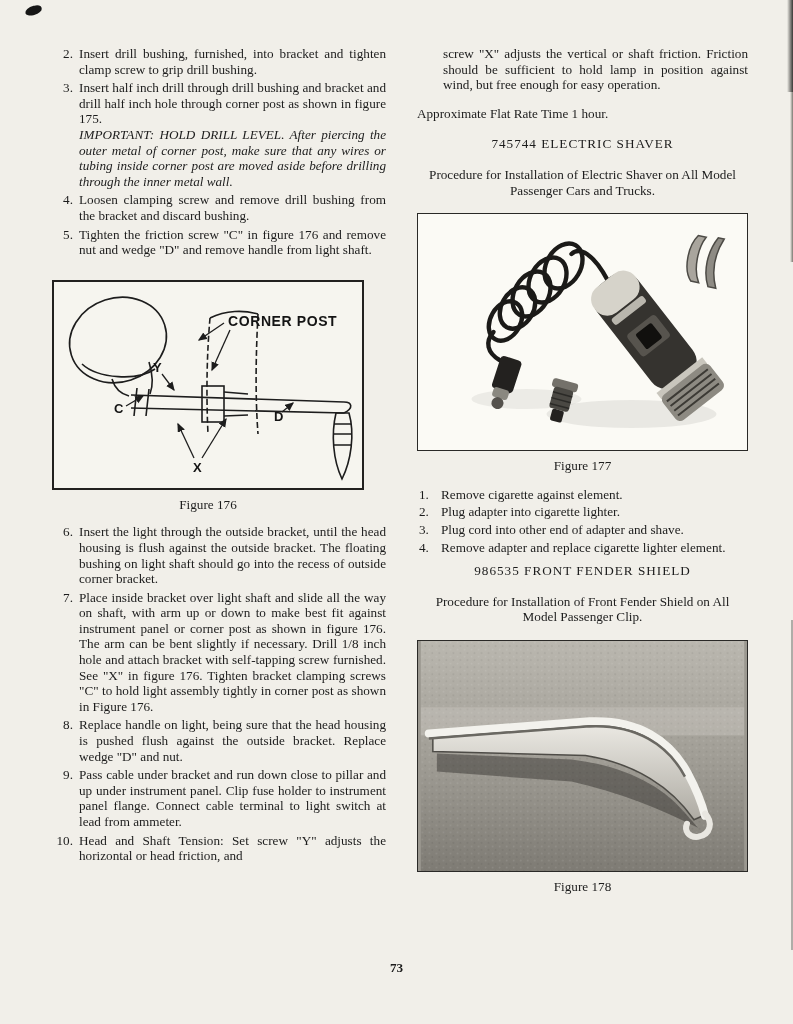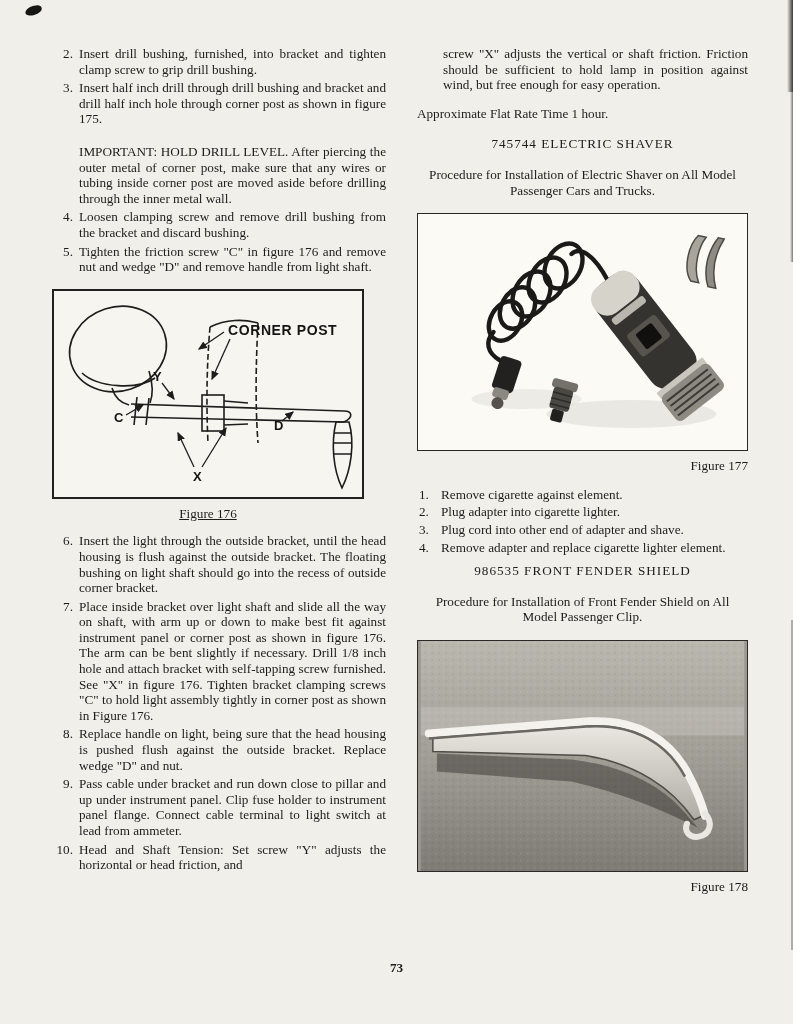--- a/index.html
+++ b/index.html
@@ -15,26 +15,26 @@
     color: #1c1c1c;
     overflow: hidden;
   }
   .col { position: absolute; top: 46px; }
   .col-left  { left: 52px;  width: 334px; }
   .col-right { left: 417px; width: 331px; }
 
   .list-item { display: flex; margin-bottom: 3px; }
   .list-item .num { flex: 0 0 27px; padding-right: 6px; text-align: right; }
   .list-item .txt { flex: 1; text-align: justify; }
-  .txt .para2 { margin-top: 17px; text-align: justify; }
+  .txt .para2 { margin-top: 0; text-align: justify; font-style: italic; }
 
   .steps .list-item { margin-bottom: 2px; }
   .steps .list-item .num { flex: 0 0 24px; text-align: left; padding-left: 2px; }
 
-  .figwrap176 { margin-top: 14px; text-decoration: underline; }
+  .figwrap176 { margin-top: 22px; }
   .figbox176 {
     width: 312px; height: 210px;
     border: 2px solid #22211f;
     background: #f6f5ef;
   }
   .figcap176 { width: 312px; text-align: center; margin: 7px 0 12px; }
 
   .continuation { margin-left: 26px; text-align: justify; margin-bottom: 13px; }
   .flat-rate { margin: 2px 0 15px; }
   .heading { text-align: center; letter-spacing: 1px; margin: 0 0 15px; white-space: pre; }
@@ -43,21 +43,21 @@
   .figbox177 {
     width: 100%; height: 238px;
     border: 1.5px solid #2a2927;
     background: #fbfaf5;
   }
   .figbox178 {
     width: 100%; height: 232px;
     border: 1.5px solid #2a2927;
     background: #9b9890;
   }
-  .figcap { text-align: right; margin: 7px 0 13px; }
+  .figcap { text-align: center; margin: 7px 0 13px; }
   .gap-sm { height: 6px; }
 
   .page-number {
     position: absolute; left: 0; right: 0; bottom: 48px;
     text-align: center; font-weight: bold;
   }
 
   
   .blob-topleft {
     position: absolute; left: 25px; top: 6px;

